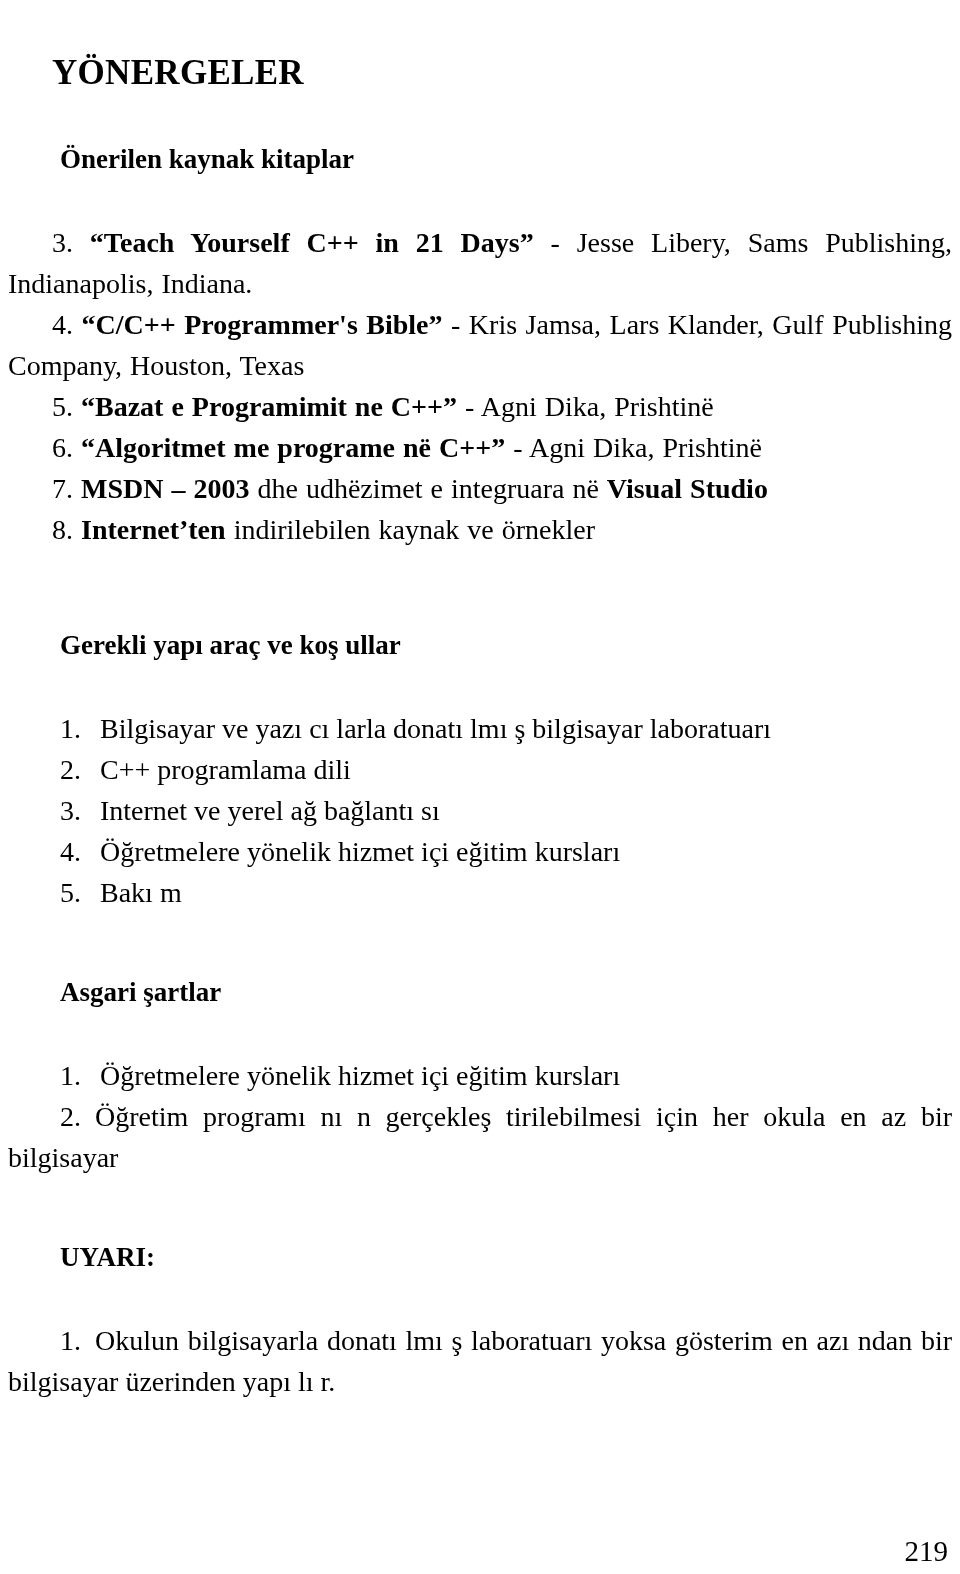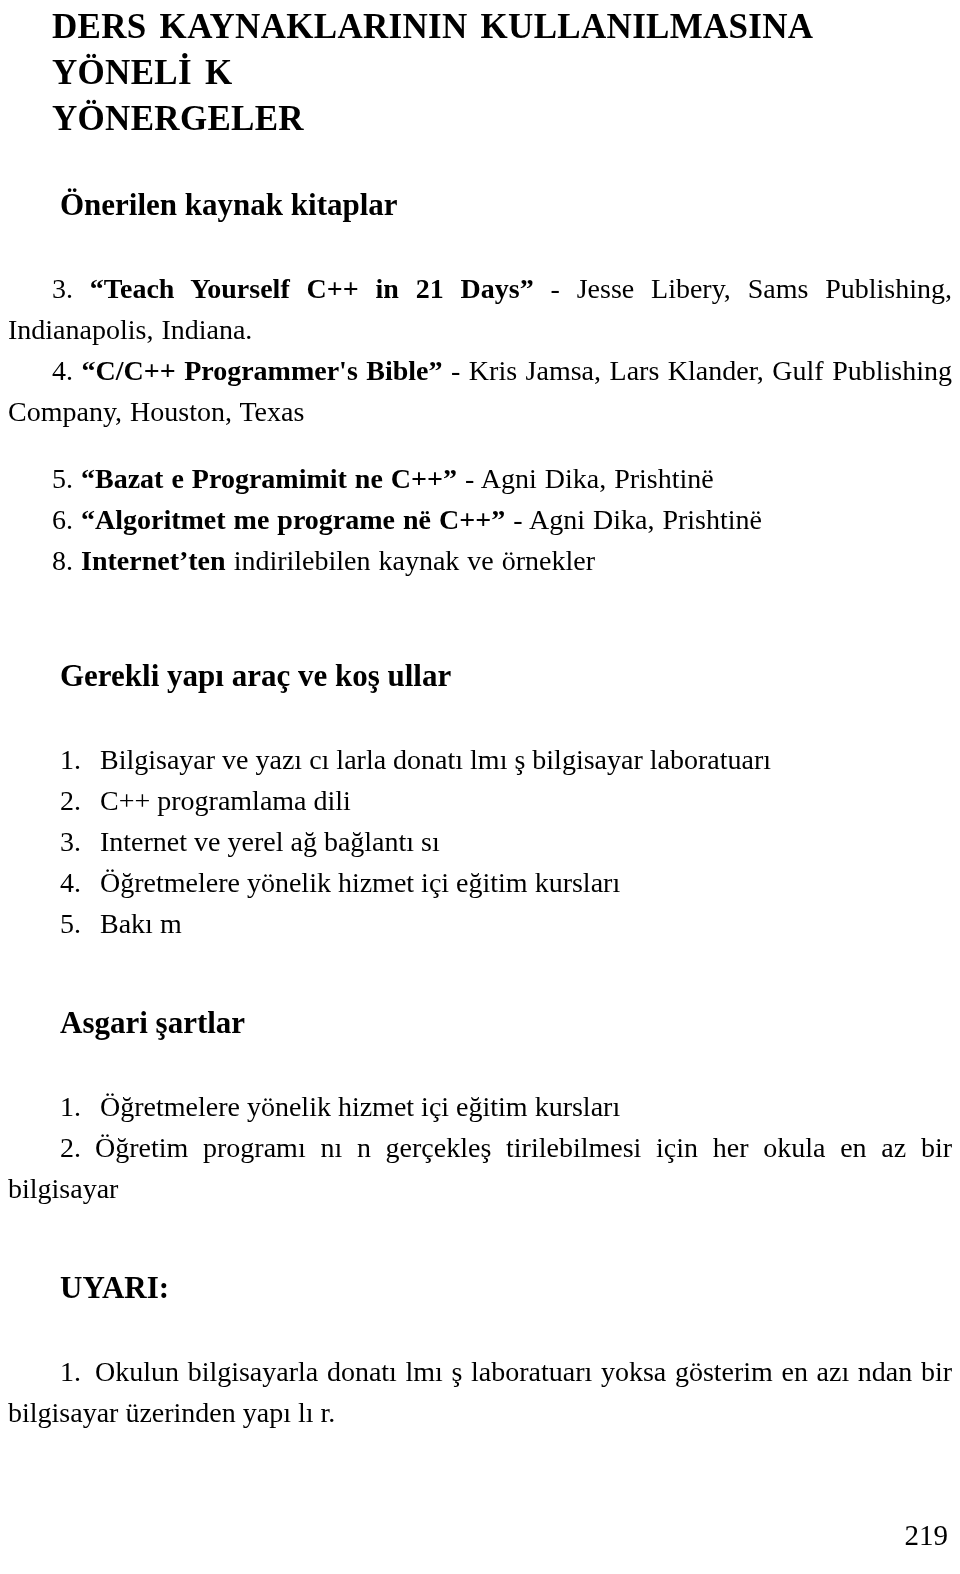--- a/index.html
+++ b/index.html
@@ -33,21 +33,21 @@
     margin: 0;
     padding-top: 4px;
     padding-left: 44px;
     padding-right: 0px;
     text-align: left;
     word-spacing: 4px;
   }
 
   
   .section-heading {
-    font-size: 31px;
+    font-size: 27px;
     font-weight: bold;
     line-height: 34px;
     margin: 0;
     padding-left: 52px;
   }
 
   
   .ol-block {
     margin: 0;
     padding: 0;
@@ -95,43 +95,44 @@
   .plain-list li.wrap .inline-num {
     padding-right: 14px;
   }
   .spacer-md { height: 46px; }
   .spacer-lg { height: 62px; }
   .spacer-xl { height: 78px; }
 
   .page-number {
     position: absolute;
     right: 12px;
-    bottom: 22px;
+    bottom: 6px;
     font-size: 29px;
     line-height: 34px;
   }
 </style>
 </head>
 <body>
 
 <div class="page">
 
-  <h1 class="doc-title"><span>DERS KAYNAKLARININ KULLANILMASINA YÖNELİ K</span><br><span>YÖNERGELER</span></h1>
+  <h1 class="doc-title"><br><span>YÖNERGELER</span></h1>
 
   <div class="spacer-md"></div>
 
   <h2 class="section-heading">Önerilen kaynak kitaplar</h2>
 
   <div class="spacer-md"></div>
 
   <ol class="ol-block">
     <li class="ol-item"><span class="num">3.</span> <b>“Teach Yourself C++ in 21 Days”</b><span> -  Jesse Libery, Sams Publishing, Indianapolis, Indiana.</span></li>
     <li class="ol-item"><span class="num">4.</span> <b>“C/C++ Programmer's Bible”</b><span> - Kris Jamsa, Lars Klander, Gulf Publishing Company, Houston, Texas</span></li>
-    <li class="ol-item" style="text-align-last:left;text-align:center;margin-top:26px;"><span class="num">5.</span> <b>“Bazat e Programimit ne C++”</b><span> - Agni Dika, Prishtinë</span></li>
+    <li class="ol-item" style="text-align-last:left;text-align:center;"><span class="num">5.</span> <b>“Bazat e Programimit ne C++”</b><span> - Agni Dika, Prishtinë</span></li>
     <li class="ol-item" style="text-align-last:left;text-align:left;"><span class="num">6.</span> <b>“Algoritmet me programe në C++”</b><span> - Agni Dika, Prishtinë</span></li>
+    <li class="ol-item" style="text-align-last:left;text-align:left;"><span class="num">7.</span> <b>MSDN – 2003</b><span> dhe udhëzimet e integruara në </span><b>Visual Studio</b></li>
     <li class="ol-item" style="text-align-last:left;text-align:left;"><span class="num">8.</span> <b>Internet’ten</b><span> indirilebilen kaynak ve örnekler</span></li>
   </ol>
 
   <div class="spacer-xl"></div>
 
   <h2 class="section-heading">Gerekli yapı araç ve koş ullar</h2>
 
   <div class="spacer-md"></div>
 
   <ol class="plain-list">

